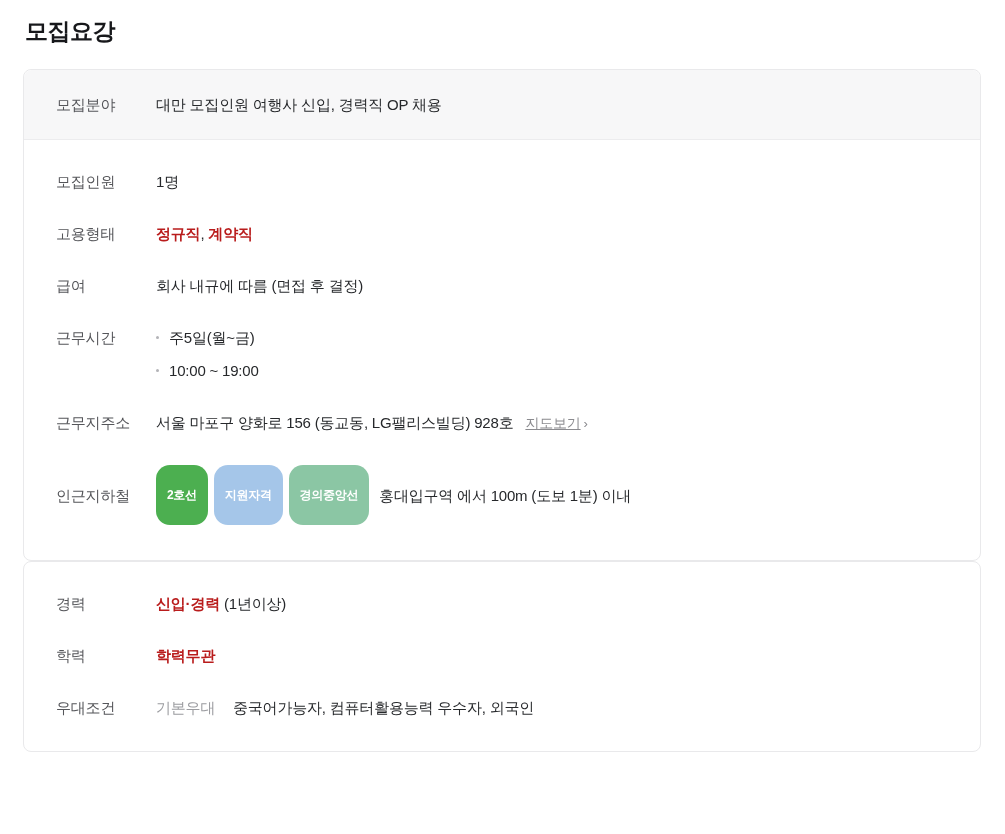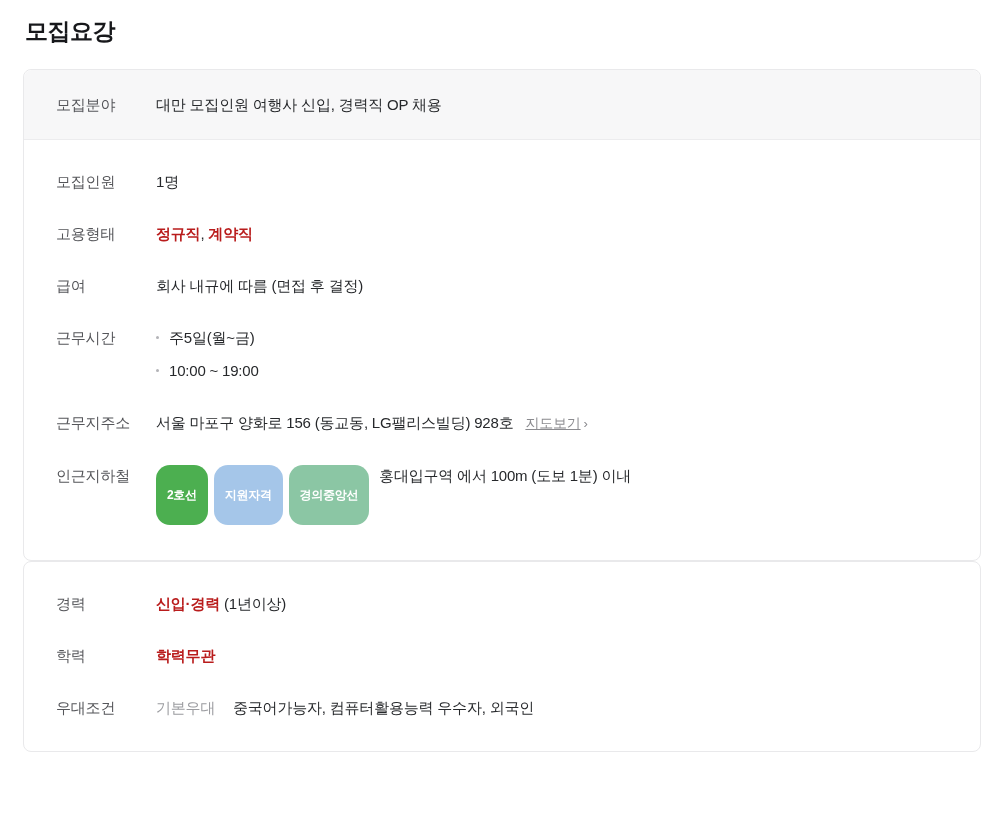--- a/index.html
+++ b/index.html
@@ -41,21 +41,21 @@
 
   .row {
     display: flex;
     align-items: flex-start;
     font-size: 15px;
     line-height: 21px;
     margin-bottom: 31px;
     letter-spacing: -0.2px;
   }
   .row:last-child { margin-bottom: 0; }
-  .row.middle { align-items: flex-start; }
+  .row.middle { align-items: center; }
 
   .row-label {
     flex: none;
     width: 100px;
     color: #55565a;
   }
   .row-value { color: #26282b; }
   .sub-label { flex: none; width: 77px; color: #9b9ca0; }
 
   .link-blue {

